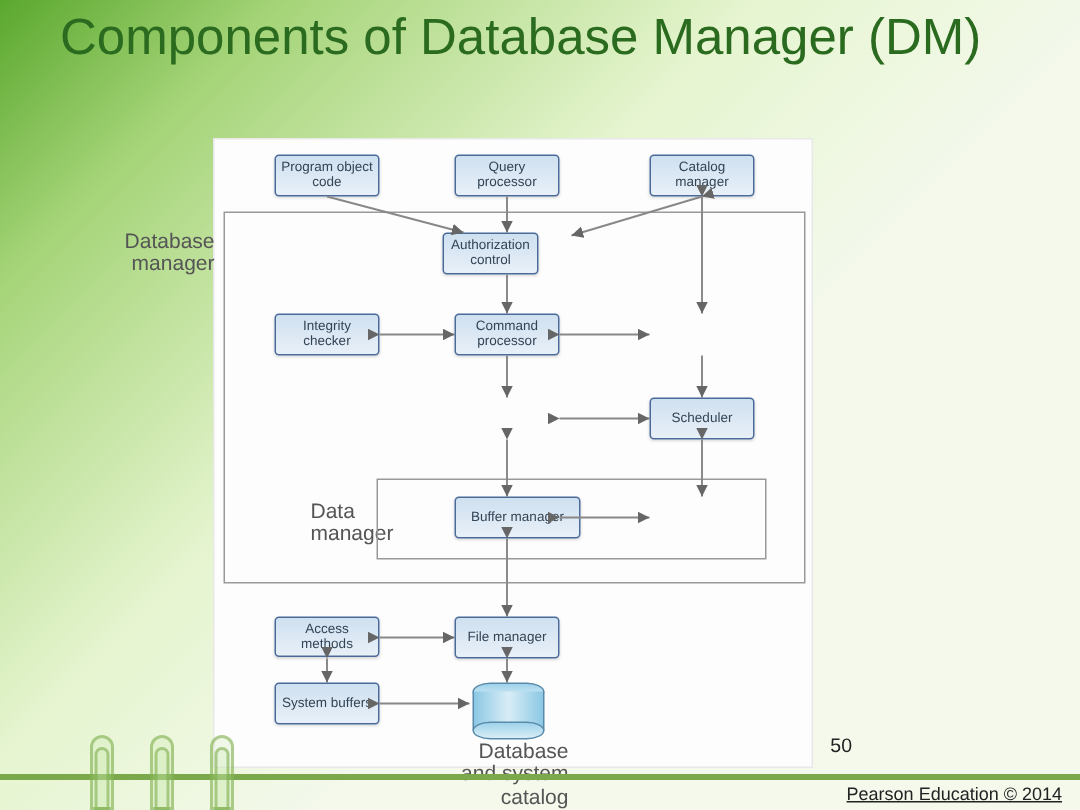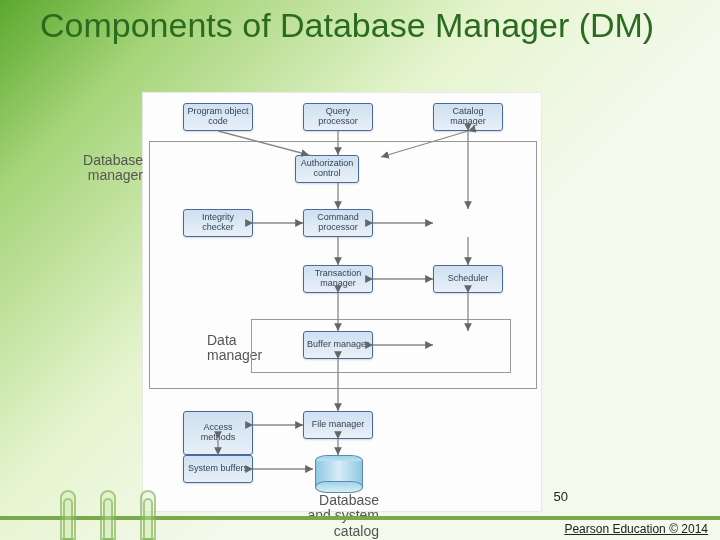--- a/index.html
+++ b/index.html
@@ -155,28 +155,26 @@
 manager</div>
 
   <div class="box" style="left:152px; top:62px; width:64px; height:28px;">Authorization
 control</div>
 
   <div class="box" style="left:40px; top:116px; width:70px; height:28px;">Integrity
 checker</div>
   <div class="box" style="left:160px; top:116px; width:70px; height:28px;">Command
 processor</div>
 
-  <div class="box" style="left:160px; top:172px; width:70px; height:28px;">Transaction
-manager</div>
   <div class="box" style="left:290px; top:172px; width:70px; height:28px;">Scheduler</div>
 
-  <div class="box" style="left:160px; top:238px; width:70px; height:28px;">Buffer
-manager</div>
-
-  <div class="box" style="left:40px; top:318px; width:70px; height:44px;">Access
+  <div class="box" style="left:160px; top:238px; width:84px; height:28px;">Buffer
+manager</div>
+
+  <div class="box" style="left:40px; top:318px; width:70px; height:27px;">Access
 methods</div>
   <div class="box" style="left:160px; top:318px; width:70px; height:28px;">File
 manager</div>
   <div class="box" style="left:40px; top:362px; width:70px; height:28px;">System
 buffers</div>
 
   <div class="cyl" style="left:172px; top:362px;">
     <div class="top"></div>
       <div class="body"></div>
       <div class="bot"></div>

